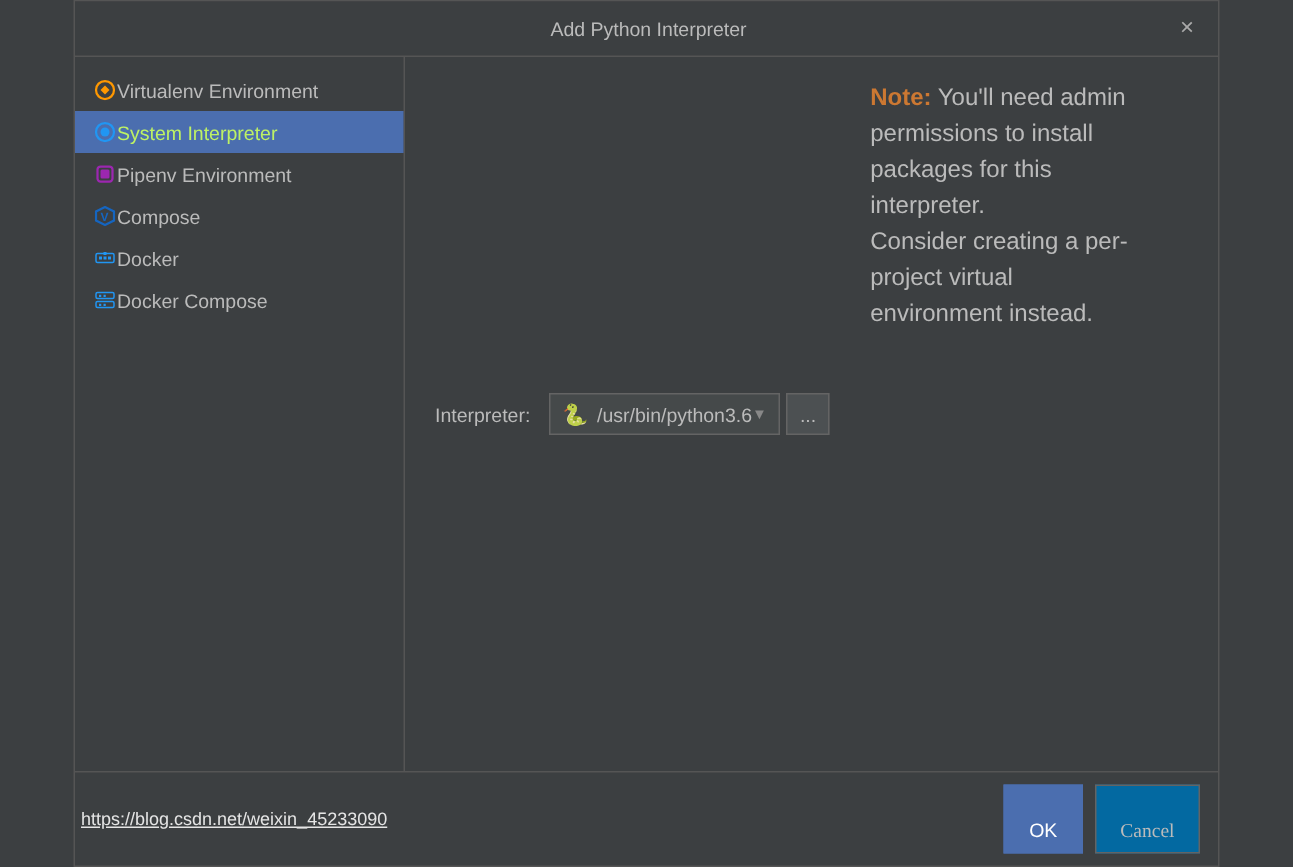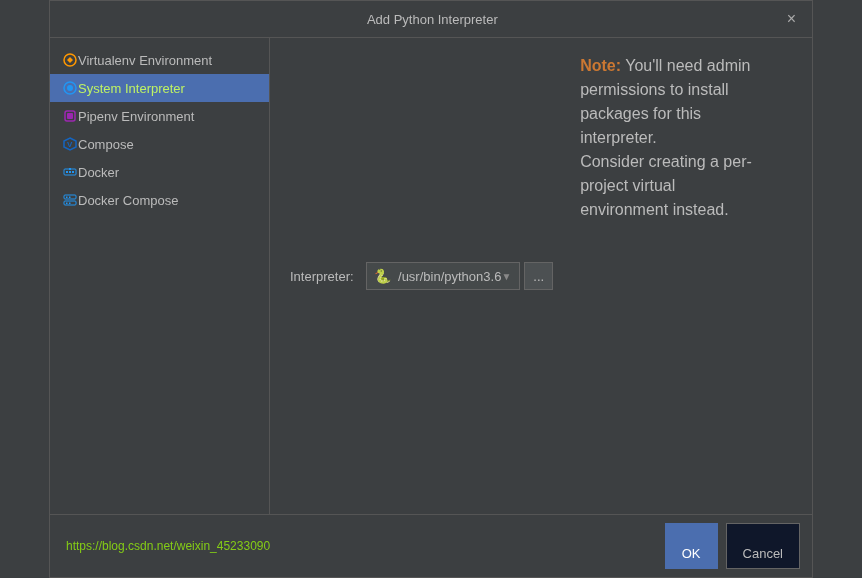--- a/index.html
+++ b/index.html
@@ -160,40 +160,42 @@
       display: flex;
       align-items: center;
       justify-content: flex-end;
       padding: 8px 12px;
       border-top: 1px solid #555;
       gap: 8px;
       position: relative;
     }
     .footer-url {
       position: absolute;
-      left: 16px;
-      color: #84cc16;
+      left: 4px;
+      color: #e5e5e5;
       font-size: 12px;
+      text-decoration: underline;
       cursor: pointer;
     }
     .btn-ok, .btn-cancel {
       padding: 22px 16px;
       font-size: 13px;
       cursor: pointer;
       border: 1px solid #646464;
       height: 28px;
     }
     .btn-ok {
       background: #4b6eaf;
       color: #fff;
       border-color: #4b6eaf;
     }
     .btn-cancel {
-      background: #0f172a;
-      color: #bbb;
+      background: #0369a1;
+      color: #bbb;
+      font-family: Liberation Serif, serif;
     }
   </style>
 </head>
 <body>
 
 <div class="dialog">
 
   <div class="title-bar">
     <div style="width:20px"></div>
     <span class="title-bar-text">Add Python Interpreter</span>

